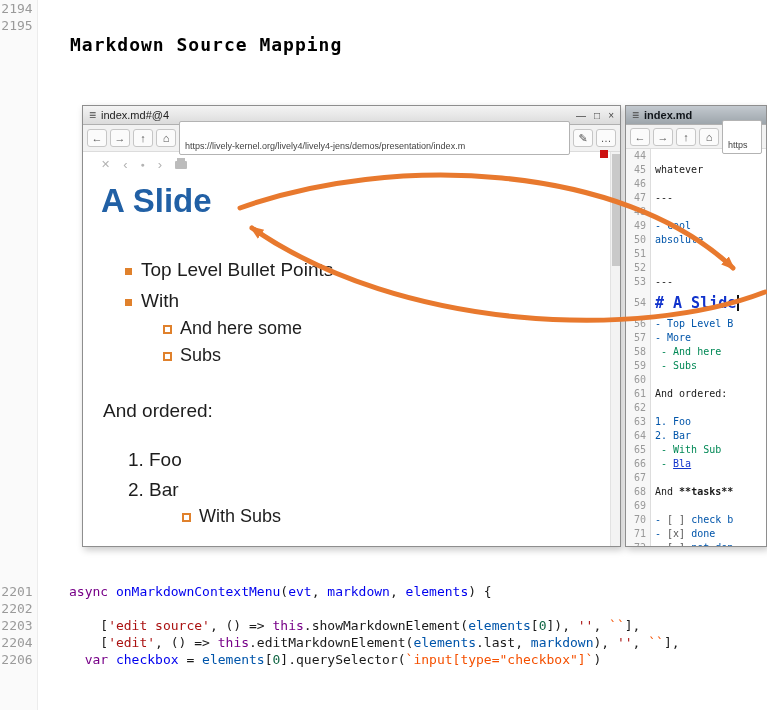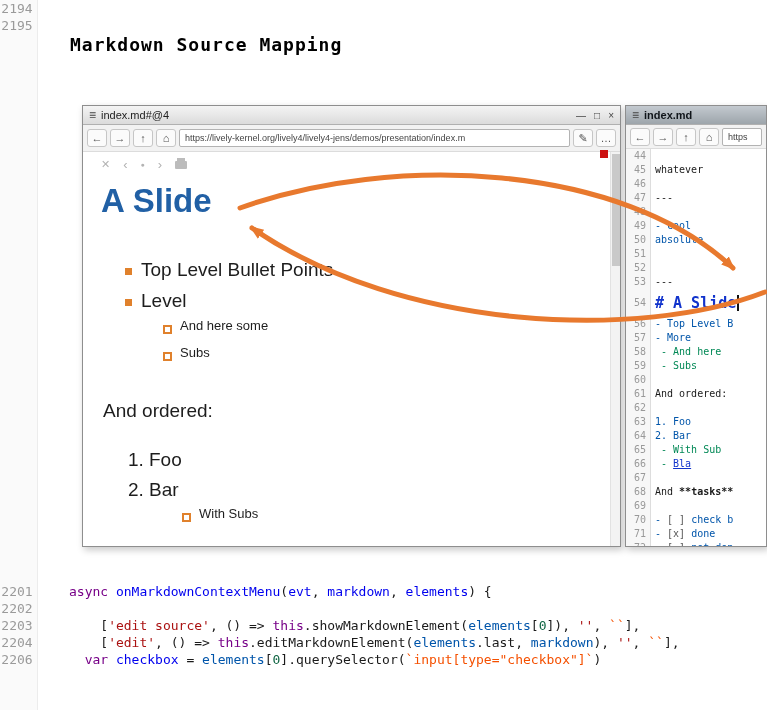--- a/index.html
+++ b/index.html
@@ -43,33 +43,33 @@
   .tb-title{flex:1;white-space:nowrap;overflow:hidden}
   .tb-controls{display:flex;gap:8px;color:#444;font-size:10px}
   .tb-controls span{cursor:default}
 
   .toolbar{display:flex;align-items:center;gap:3px;padding:0 4px;background:#f2f2f2;border-bottom:1px solid #dcdcdc}
   .win-left .toolbar{height:27px}
   .win-right .toolbar{height:24px}
   .navbtn{width:20px;height:18px;flex:none;border:1px solid #c6c6c6;border-radius:3px;background:#fbfbfb;
     color:#555;font-size:11px;display:flex;align-items:center;justify-content:center}
   .urlfield{flex:1;height:18px;border:1px solid #b3b3b3;border-radius:2px;background:#fff;
-    font-size:9px;color:#444;padding:0 5px;line-height:16px;white-space:nowrap;overflow:hidden}
+    font-size:9px;color:#444;padding:16px 5px;line-height:16px;white-space:nowrap;overflow:hidden}
 
   
   .pres-row{position:absolute;left:18px;top:51px;display:flex;align-items:center;gap:13px;color:#b3b3b3}
   .pi-x{font-size:11px}.pi-ang{font-size:13px}.pi-dot{font-size:7px}
   .print-icon{position:relative;width:12px;height:8px;background:#bcbcbc;border-radius:1px}
   .print-icon::before{content:"";position:absolute;left:2px;top:-3px;width:8px;height:3px;background:#bcbcbc}
   .rec{position:absolute;left:517px;top:44px;width:8px;height:8px;background:#cc1111}
 
   
   .slide-heading{position:absolute;left:18px;top:76px;font-size:33px;font-weight:bold;color:#2160a5}
   .sl-item{position:absolute;font-size:19px;color:#1d1d1d;white-space:nowrap}
-  .sl-sub{position:absolute;font-size:13px;color:#1d1d1d;white-space:nowrap}
+  .sl-sub{position:absolute;font-size:18px;color:#1d1d1d;white-space:nowrap}
   .sq{position:absolute;width:7px;height:7px;background:#e0812c}
   .sqo{position:absolute;width:10px;height:10px;border:2px solid #e0812c;background:#fff;width:9px;height:9px}
   .pos-b1{left:58px;top:153px}.pos-b1s{left:42px;top:162px}
   .pos-b2{left:58px;top:184px}.pos-b2s{left:42px;top:193px}
   .pos-s1{left:97px;top:212px}.pos-s1s{left:80px;top:219px}
   .pos-s2{left:97px;top:239px}.pos-s2s{left:80px;top:246px}
   .pos-para{left:20px;top:294px}
   .pos-o1n{left:45px;top:343px}.pos-o1{left:66px;top:343px}
   .pos-o2n{left:45px;top:373px}.pos-o2{left:66px;top:373px}
   .pos-os{left:116px;top:400px}.pos-oss{left:99px;top:407px}
@@ -138,21 +138,21 @@
       <span class="pi-ang">›</span>
       <span class="print-icon"></span>
     </div>
     <div class="rec"></div>
 
     <div class="slide-heading">A Slide</div>
 
     <span class="sq pos-b1s"></span>
     <div class="sl-item pos-b1">Top Level Bullet Points</div>
     <span class="sq pos-b2s"></span>
-    <div class="sl-item pos-b2">Level</div>
+    <div class="sl-item pos-b2">With</div>
 
     <span class="sqo pos-s1s"></span>
     <div class="sl-sub pos-s1">And here some</div>
     <span class="sqo pos-s2s"></span>
     <div class="sl-sub pos-s2">Subs</div>
 
     <div class="sl-item pos-para">And ordered:</div>
 
     <div class="sl-item pos-o1n">1.</div>
     <div class="sl-item pos-o1">Foo</div>

